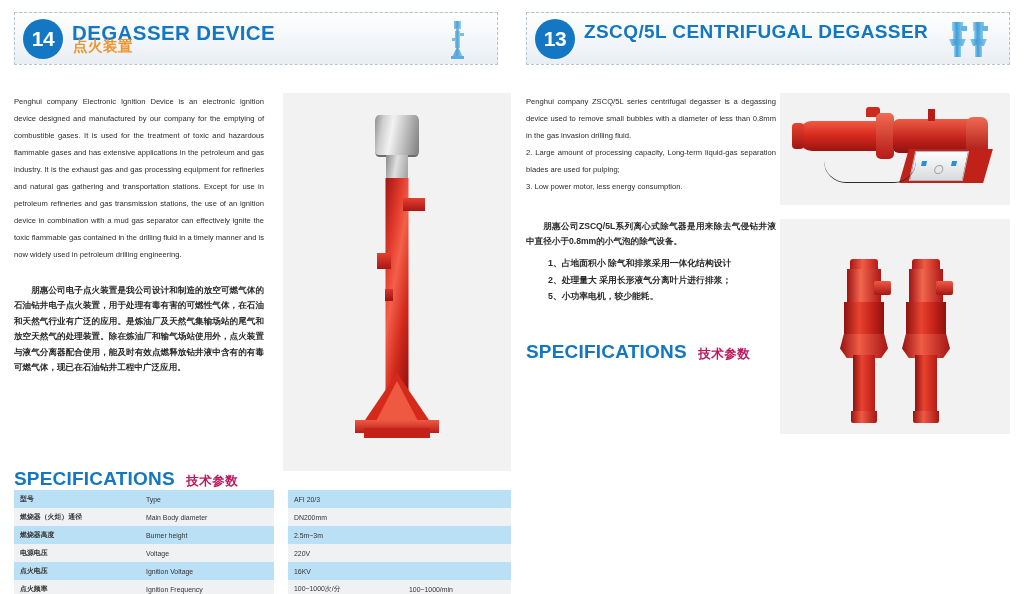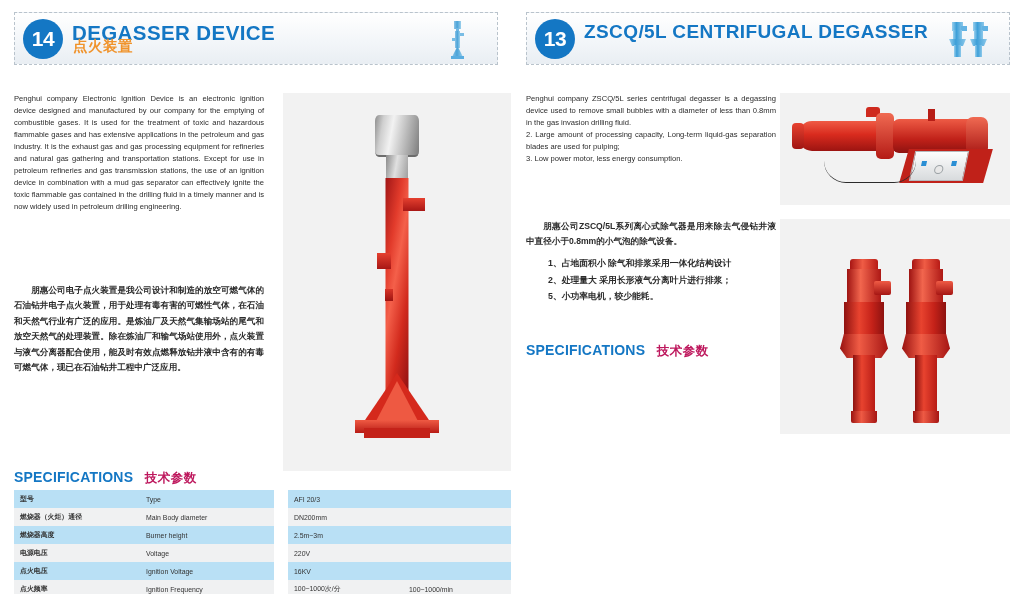--- a/index.html
+++ b/index.html
@@ -41,35 +41,35 @@
   .title-cn {
     position:absolute; left:58px; top:24px;
     color:#f0932b; font-size:14.5px; font-weight:bold;
     letter-spacing:0.5px; white-space:nowrap;
   }
   .banner-icon { position:absolute; right:12px; top:3px; width:56px; height:47px; }
 
   
   .col-text { position:absolute; width:250px; }
   .para-en {
-    font-size:7.6px; line-height:12px; color:#2b2b2b;
+    font-size:7.6px; line-height:17px; color:#2b2b2b;
     text-align:justify; text-justify:inter-word;
   }
   .para-en p { margin-bottom:0; }
   .para-cn {
     font-size:8.6px; line-height:15.4px; color:#2b2b2b;
     text-align:justify; font-weight:600;
   }
   .para-cn.indent { text-indent:2em; }
   .cn-list { font-size:8.8px; line-height:16.5px; color:#2b2b2b; font-weight:600; padding-left:22px; }
 
   
   .spec-head { position:absolute; white-space:nowrap; }
   .spec-head .en {
-    color:#1477c4; font-size:14px; font-weight:bold; letter-spacing:0.2px;
+    color:#1477c4; font-size:19px; font-weight:bold; letter-spacing:0.2px;
   }
   .spec-head .cn {
     color:#be185d; font-size:12.5px; font-weight:bold; margin-left:7px; letter-spacing:0.5px;
   }
 
   
   table.spec { position:absolute; border-collapse:collapse; table-layout:fixed; }
   table.spec td {
     font-size:6.9px; color:#333; padding:0 0 0 6px;
     height:18px; vertical-align:middle; white-space:nowrap; overflow:hidden;

